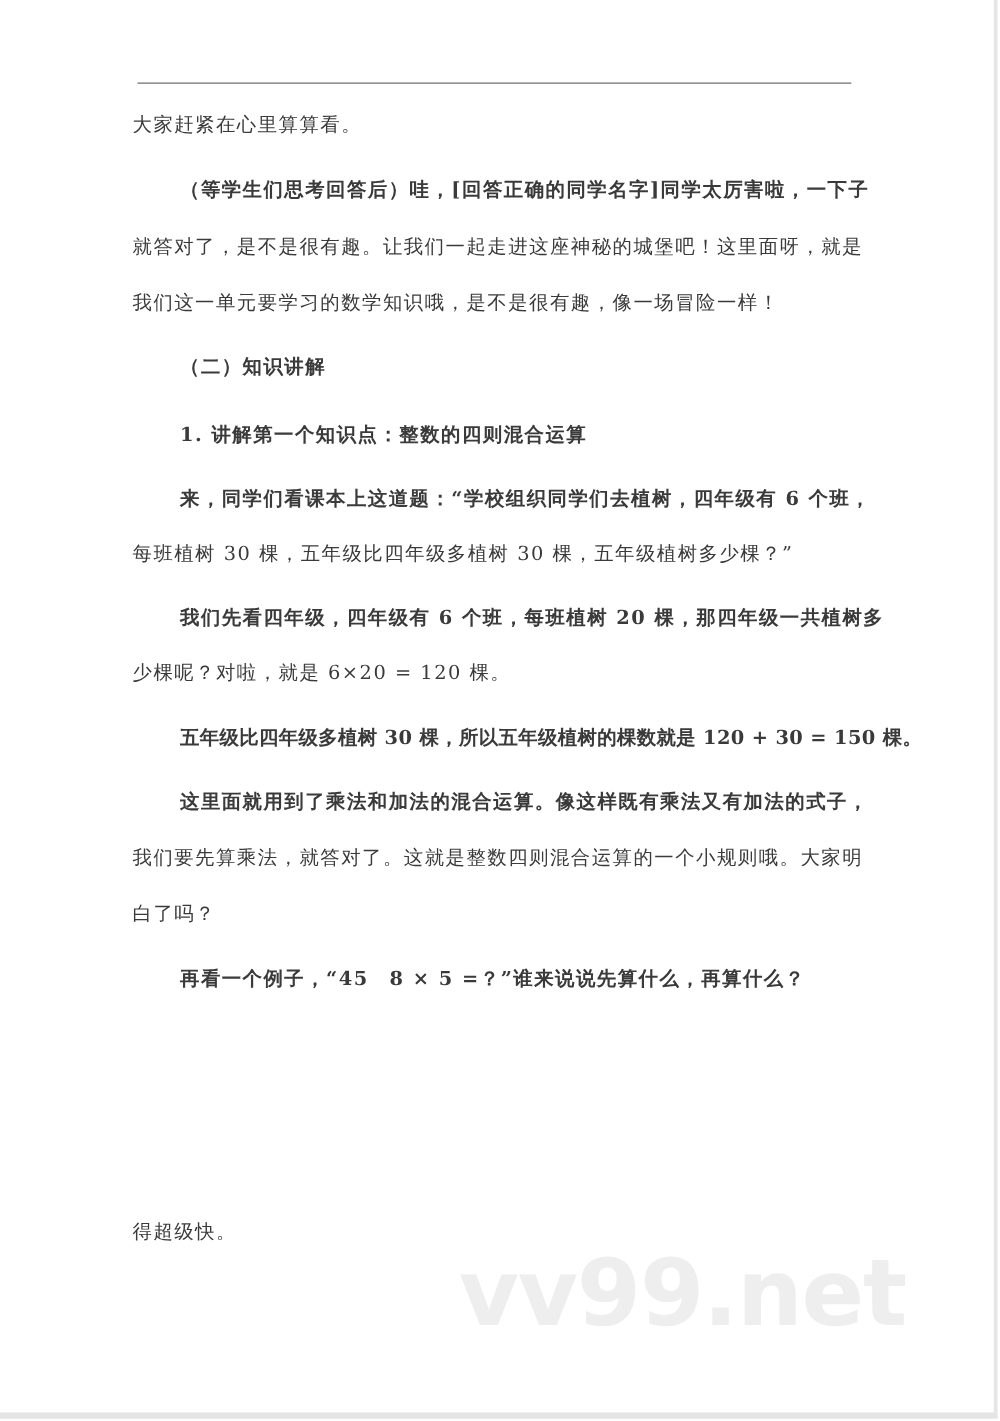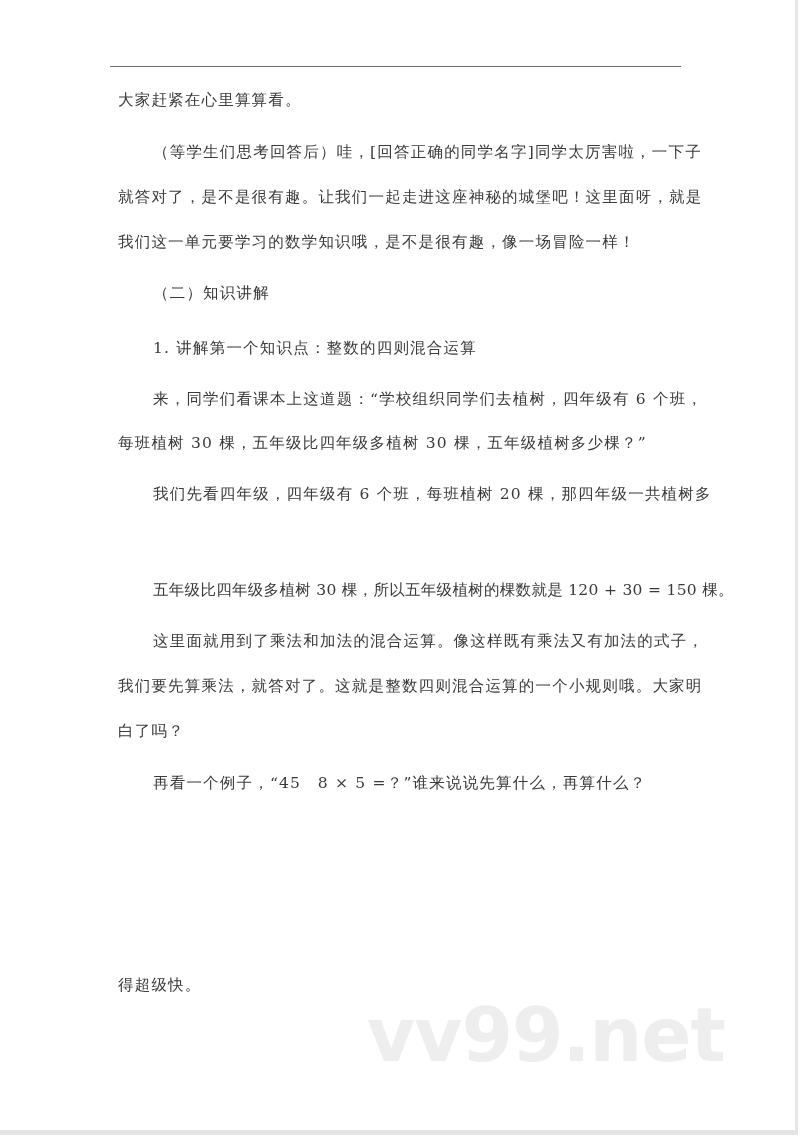--- a/index.html
+++ b/index.html
@@ -28,28 +28,28 @@
     .header-rule {
       position: absolute;
       left: 110px;
       top: 66px;
       width: 571px;
       height: 0;
       border-top: 1.5px solid #6f6f6f;
     }
     .line {
       position: absolute;
-      left: 118px;
+      left: 106px;
       width: 580px;
       font-size: 15.5px;
       line-height: 20px;
       white-space: nowrap;
       letter-spacing: 1.2px;
     }
-    .indent { left: 153px; }
+    .indent { left: 144px; font-weight: bold; }
     .watermark {
       position: absolute;
       left: 367px;
       top: 995px;
       font-family: "DejaVu Sans", "Liberation Sans", sans-serif;
       font-weight: bold;
       font-size: 74px;
       line-height: 80px;
       color: #eeeeee;
       letter-spacing: -1px;
@@ -63,20 +63,21 @@
 
   <div class="line" style="top:90px">大家赶紧在心里算算看。</div>
   <div class="line indent" style="top:142px">（等学生们思考回答后）哇，[回答正确的同学名字]同学太厉害啦，一下子</div>
   <div class="line" style="top:187px">就答对了，是不是很有趣。让我们一起走进这座神秘的城堡吧！这里面呀，就是</div>
   <div class="line" style="top:232px">我们这一单元要学习的数学知识哦，是不是很有趣，像一场冒险一样！</div>
   <div class="line indent" style="top:283px">（二）知识讲解</div>
   <div class="line indent" style="top:338px">1. 讲解第一个知识点：整数的四则混合运算</div>
   <div class="line indent" style="top:389px">来，同学们看课本上这道题：“学校组织同学们去植树，四年级有 6 个班，</div>
   <div class="line" style="top:433px">每班植树 30 棵，五年级比四年级多植树 30 棵，五年级植树多少棵？”</div>
   <div class="line indent" style="top:484px">我们先看四年级，四年级有 6 个班，每班植树 20 棵，那四年级一共植树多</div>
+  <div class="line" style="top:528px">少棵呢？对啦，就是 6×20 = 120 棵。</div>
   <div class="line indent" style="top:580px; letter-spacing:0.3px">五年级比四年级多植树 30 棵，所以五年级植树的棵数就是 120 + 30 = 150 棵。</div>
   <div class="line indent" style="top:631px">这里面就用到了乘法和加法的混合运算。像这样既有乘法又有加法的式子，</div>
   <div class="line" style="top:676px">我们要先算乘法，就答对了。这就是整数四则混合运算的一个小规则哦。大家明</div>
   <div class="line" style="top:721px">白了吗？</div>
   <div class="line indent" style="top:773px">再看一个例子，“45　8 × 5 =？”谁来说说先算什么，再算什么？</div>
   <div class="line" style="top:975px">得超级快。</div>
 
   <div class="watermark">vv99.net</div>
 </div>
 

